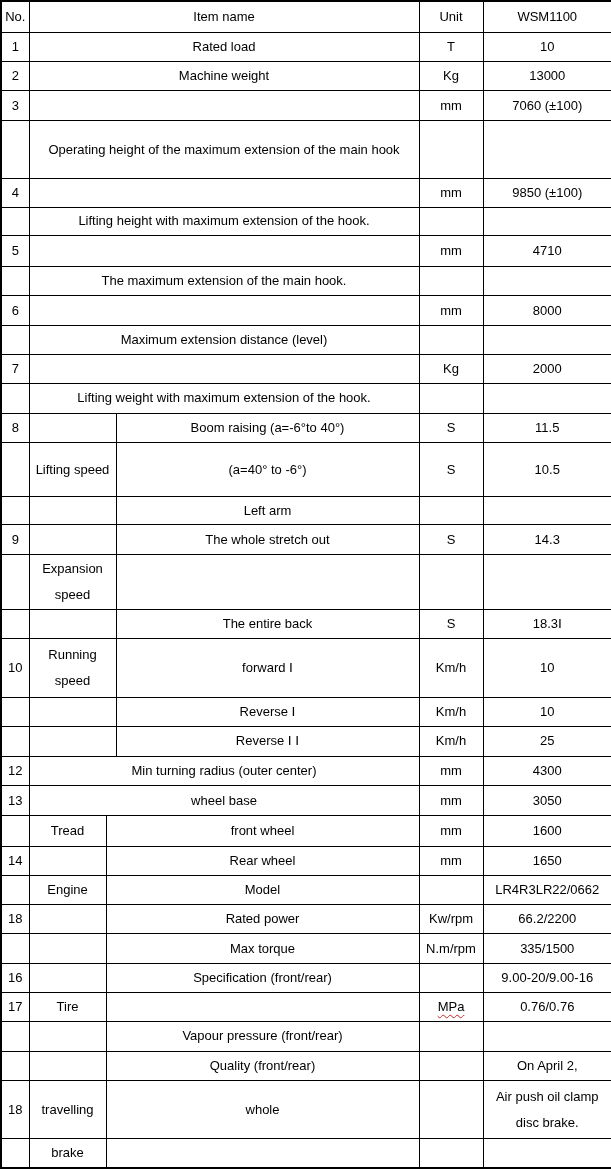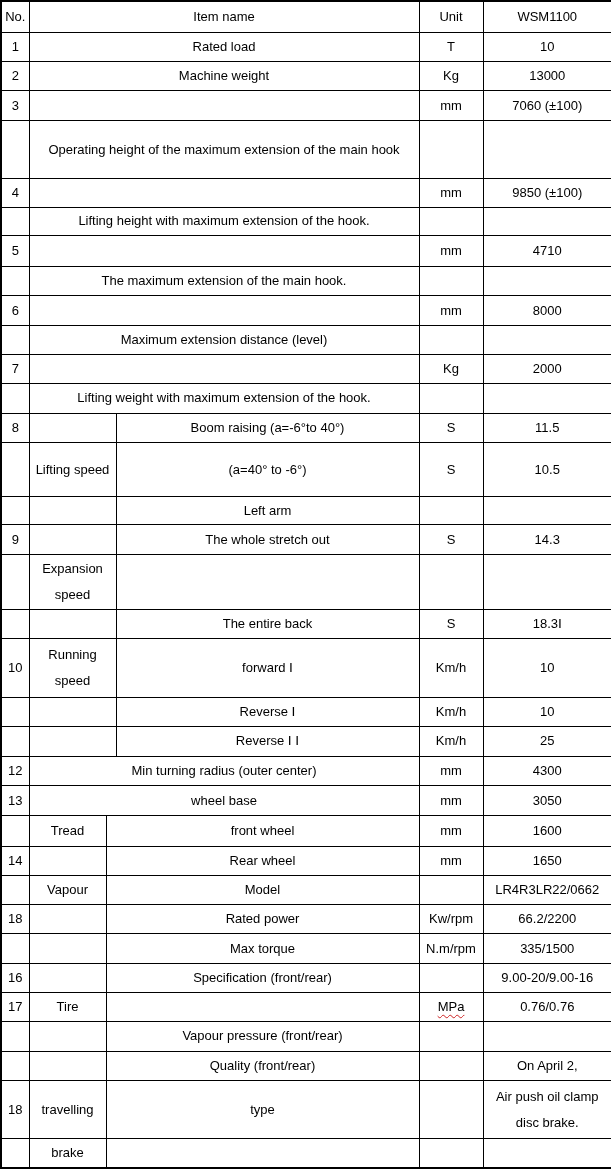--- a/index.html
+++ b/index.html
@@ -243,21 +243,21 @@
     <tr>
       <td>14</td>
       <td></td>
       <td colspan="2">Rear wheel</td>
       <td>mm</td>
       <td>1650</td>
     </tr>
 
     <tr>
       <td></td>
-      <td>Vapour</td>
+      <td>Engine</td>
       <td colspan="2">Model</td>
       <td></td>
       <td class="nowrap">LR4R3LR22/0662</td>
     </tr>
 
     <tr>
       <td>18</td>
       <td></td>
       <td colspan="2">Rated power</td>
       <td>Kw/rpm</td>
@@ -300,21 +300,21 @@
       <td></td>
       <td></td>
       <td colspan="2">Quality (front/rear)</td>
       <td></td>
       <td>On April 2,</td>
     </tr>
 
     <tr class="h56">
       <td>18</td>
       <td>travelling</td>
-      <td colspan="2">type</td>
+      <td colspan="2">whole</td>
       <td></td>
       <td>Air push oil clamp disc brake.</td>
     </tr>
 
     <tr class="h27">
       <td></td>
       <td>brake</td>
       <td colspan="2"></td>
       <td></td>
       <td></td>

